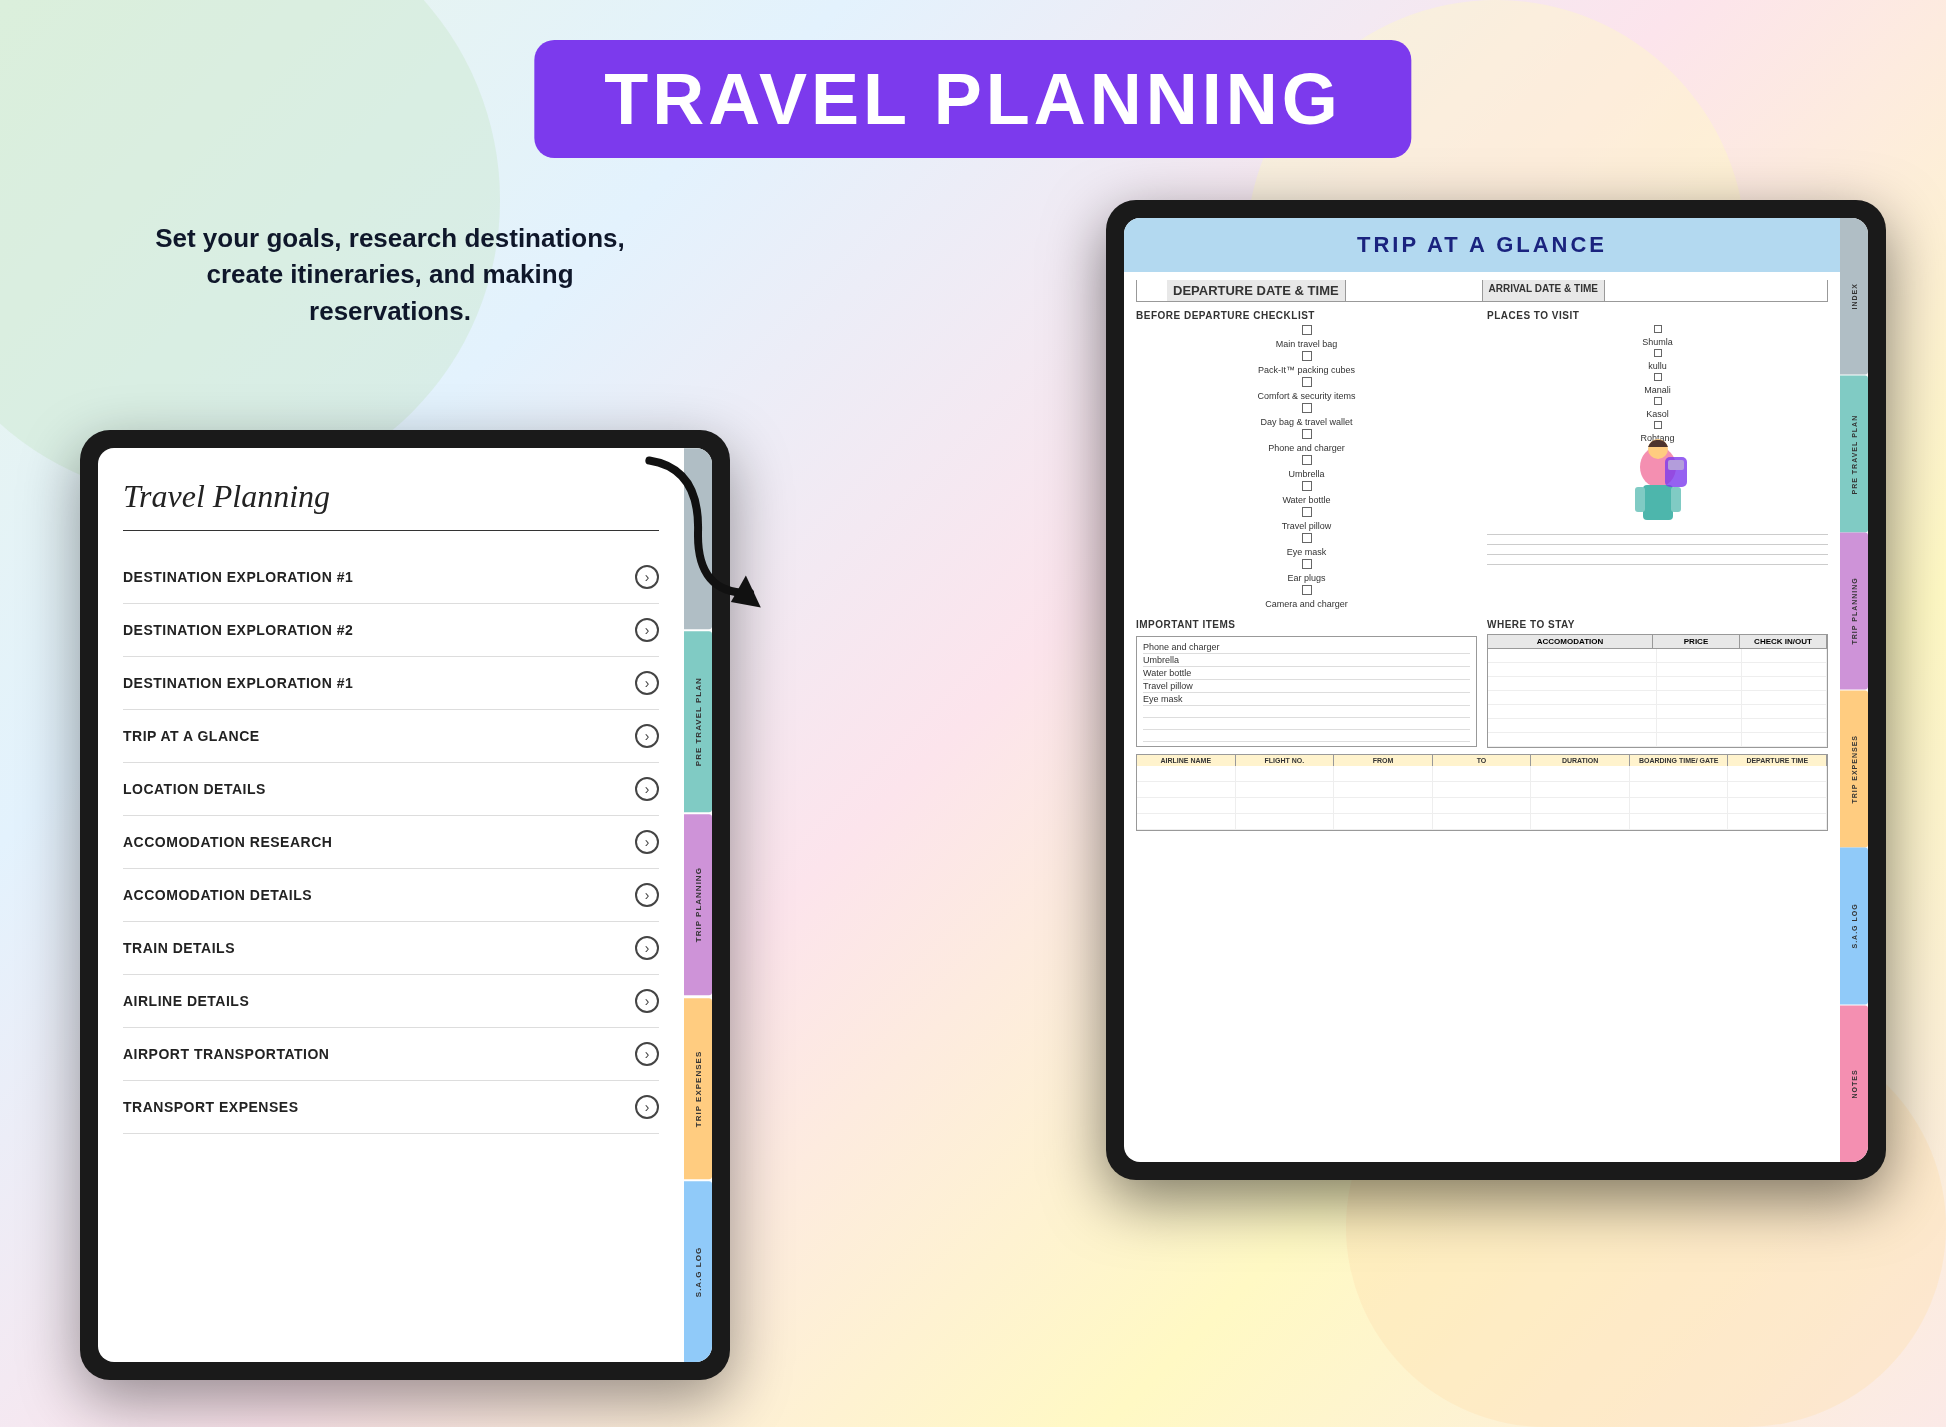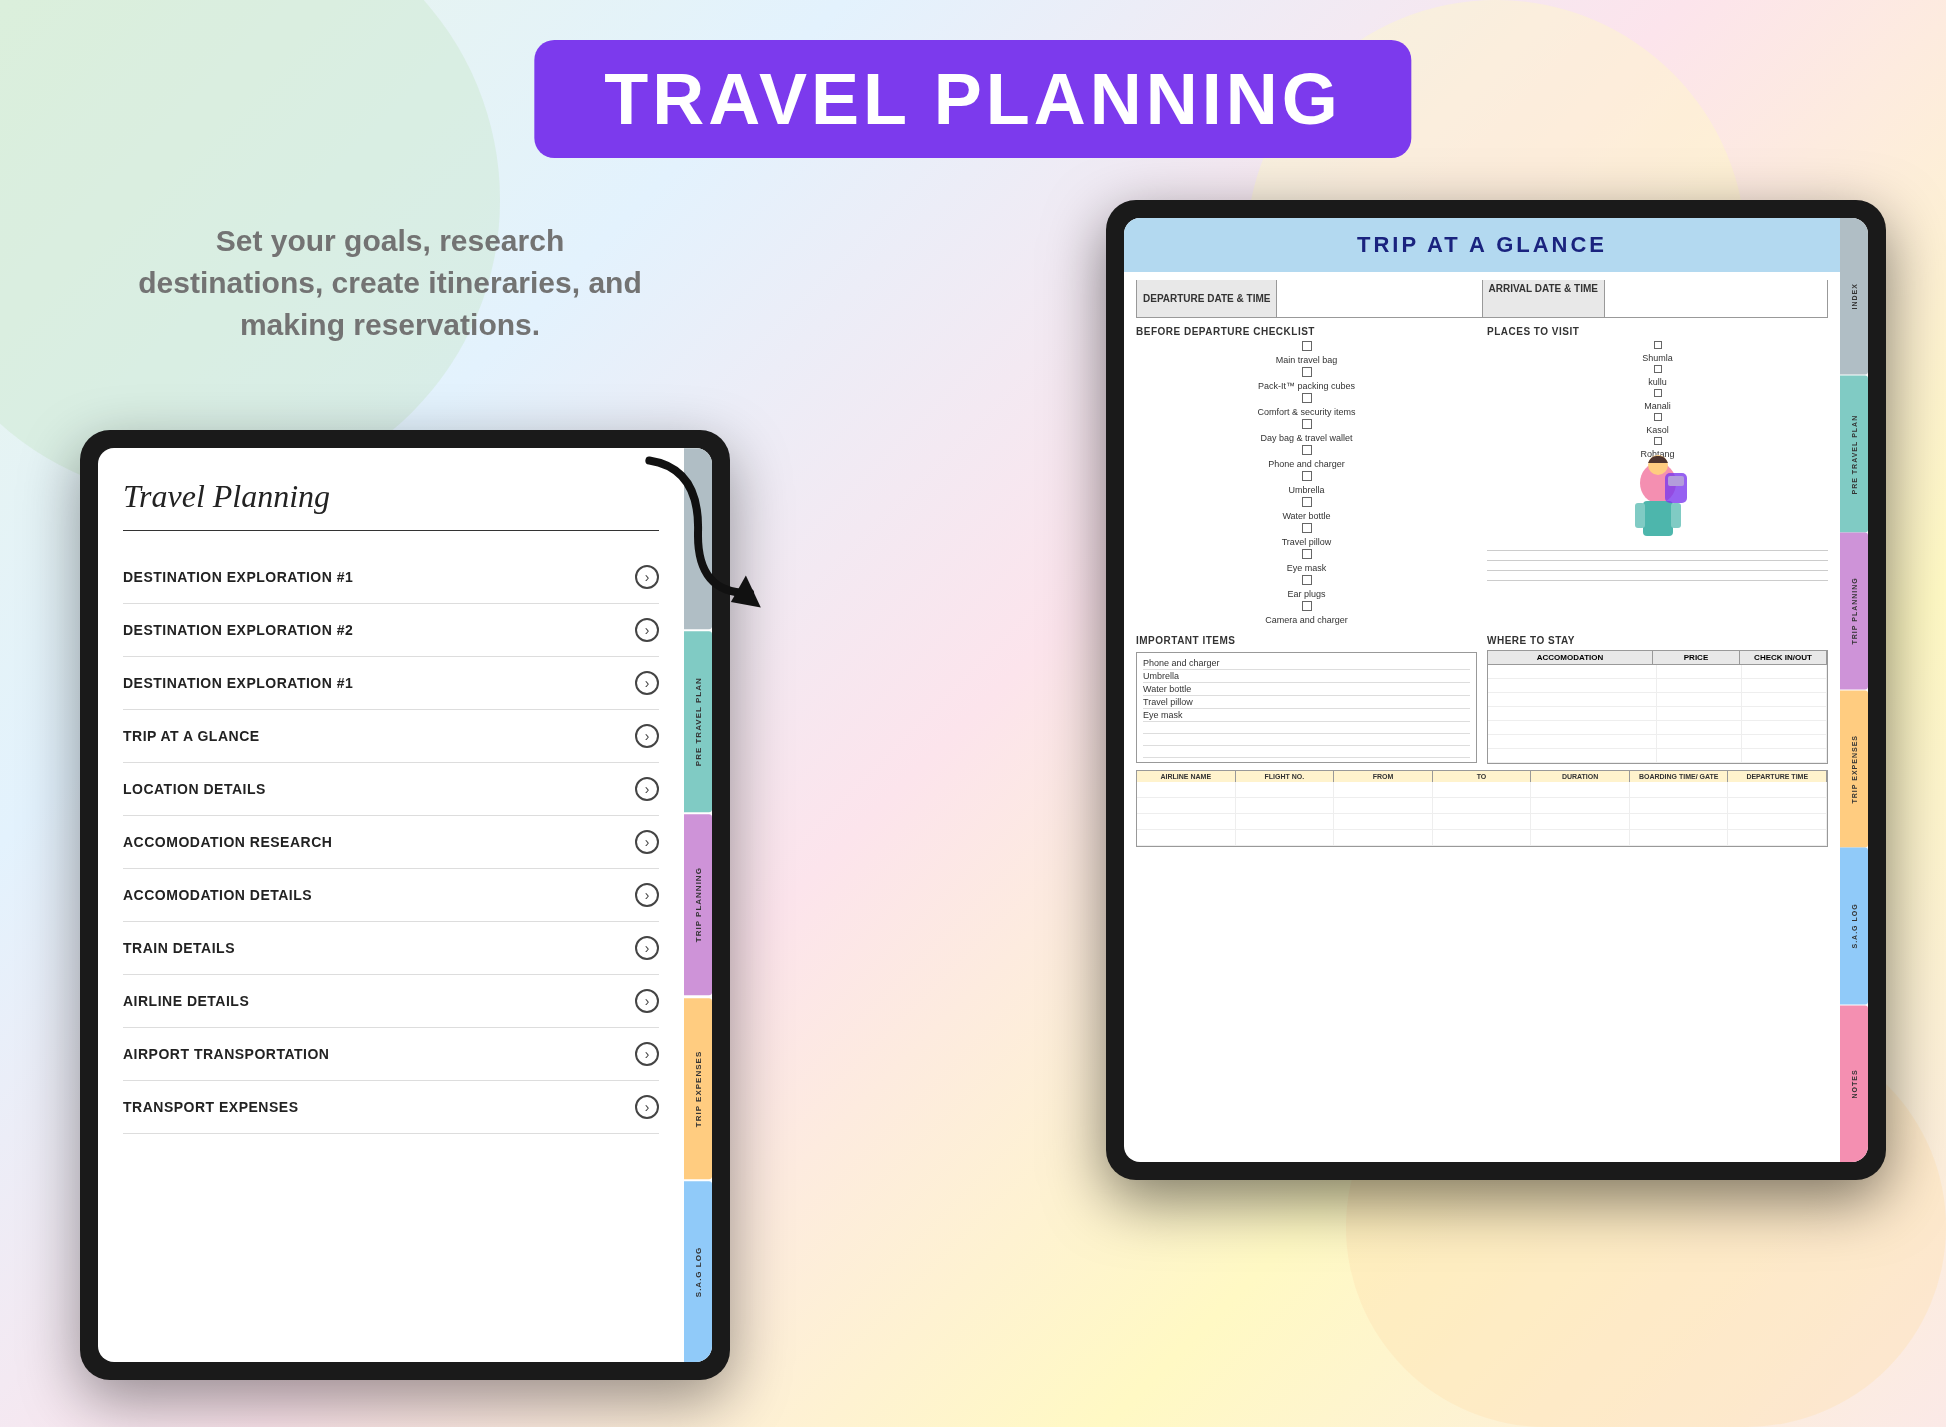--- a/index.html
+++ b/index.html
@@ -48,23 +48,23 @@
 
     
     .tagline {
       position: absolute;
       top: 220px;
       left: 130px;
       width: 520px;
       z-index: 10;
     }
     .tagline p {
-      font-size: 30px;
+      font-size: 26px;
       font-weight: 700;
-      color: #737373;
+      color: #0f172a;
       line-height: 1.4;
       text-align: center;
     }
 
     
     .arrow {
       position: absolute;
       top: 450px;
       left: 590px;
       z-index: 10;
@@ -489,21 +489,21 @@
     <div class="right-screen-content">
       <div class="right-header-bar">
         <h2>TRIP AT A GLANCE</h2>
       </div>
 
       <div class="glance-content">
 
 
         <div style="display:flex; gap:0; border:1px solid #999; border-top:none; margin-bottom:6px;">
           <div style="display:flex; flex:1; border-right:1px solid #999;">
-            <div style="background:#e8e8e8; padding:13px 6px; font-size:10px; font-weight:600; color:#333; white-space:nowrap; border-right:1px solid #999;">DEPARTURE DATE &amp; TIME</div>
+            <div style="background:#e8e8e8; padding:3px 6px; font-size:13px; font-weight:600; color:#333; white-space:nowrap; border-right:1px solid #999;margin-left:30px;">DEPARTURE DATE &amp; TIME</div>
             <div style="flex:1; padding:3px;"></div>
           </div>
           <div style="display:flex; flex:1;">
             <div style="background:#e8e8e8; padding:3px 6px; font-size:10px; font-weight:600; color:#333; white-space:nowrap; border-right:1px solid #999;">ARRIVAL DATE &amp; TIME</div>
             <div style="flex:1; padding:3px;"></div>
           </div>
         </div>
 
         <div class="two-col">
 

